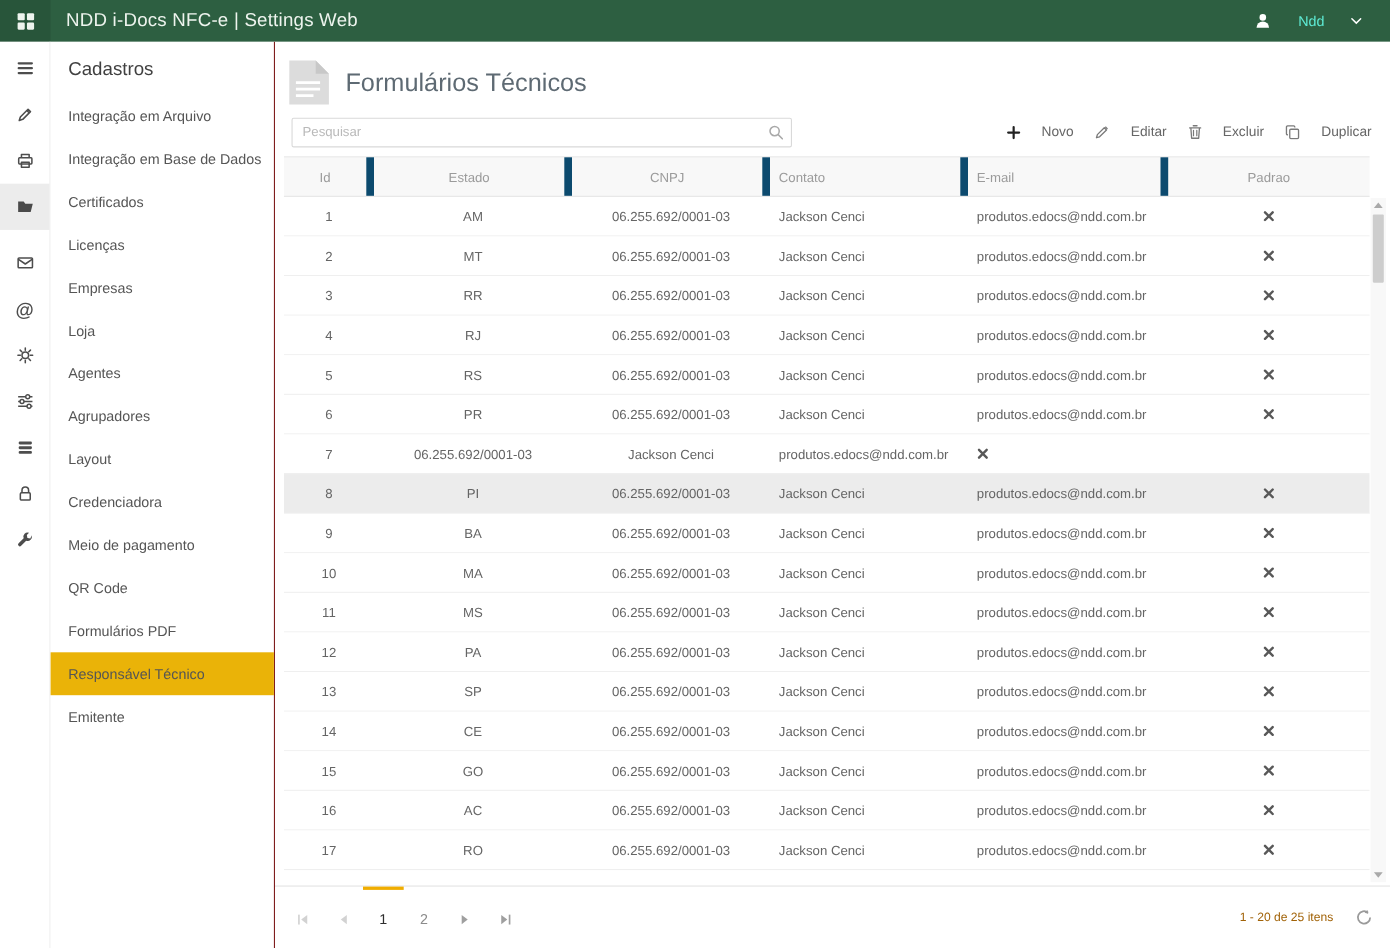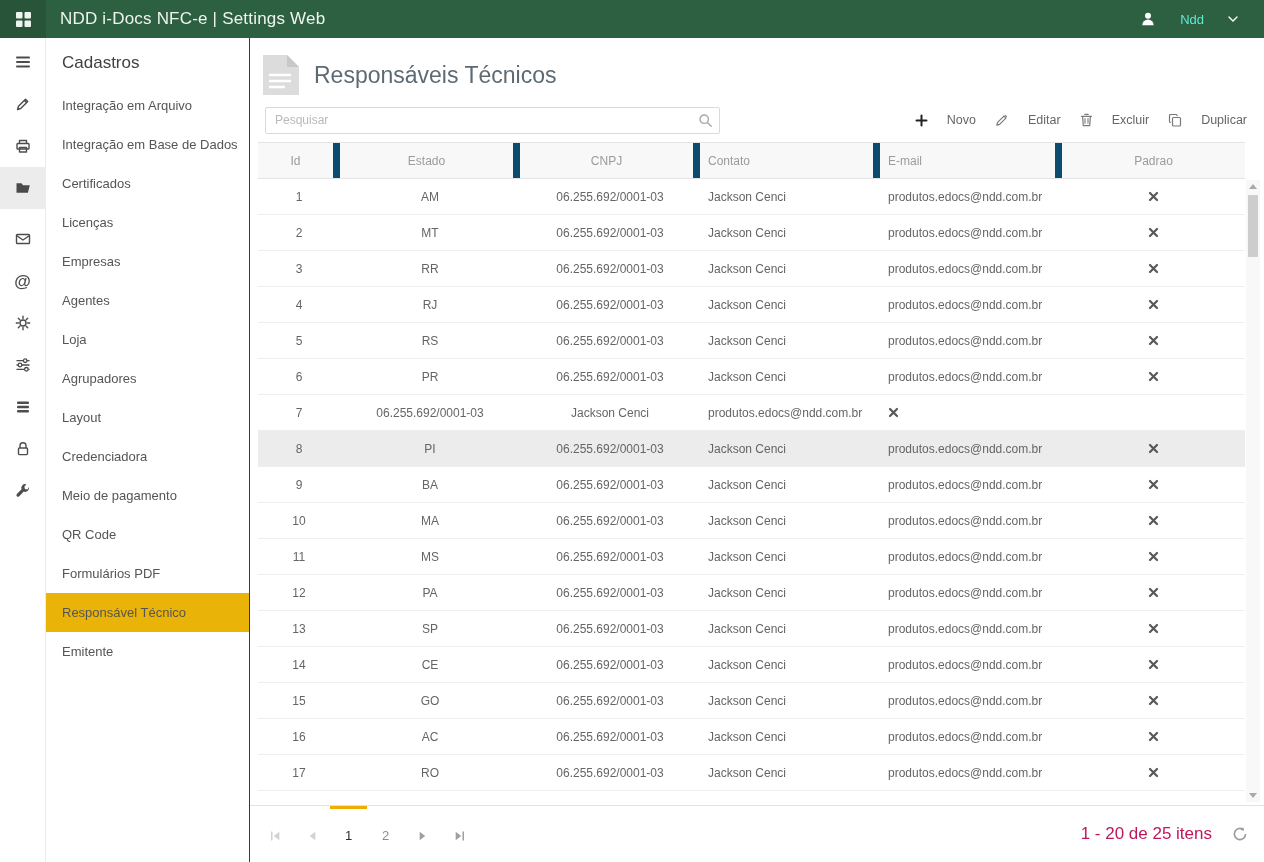--- a/index.html
+++ b/index.html
@@ -122,21 +122,21 @@
     display: flex; align-items: stretch; padding: 0 16px 0 6px;
     background: #fff;
   }
   .pager-nav { display: flex; align-items: stretch; }
   .pg-btn {
     width: 37px; display: flex; align-items: center; justify-content: center;
     cursor: pointer; border-top: 3px solid transparent;
   }
   .pg-num { font-size: 13px; color: #8b8b8b; }
   .pg-num.selected { color: #2e2e2e; border-top-color: var(--accent, #f0ad00); }
-  .pager-right { margin-left: auto; display: flex; align-items: center; gap: 20px; color: #be185d; font-size: 17px; }
+  .pager-right { margin-left: auto; display: flex; align-items: center; gap: 20px; color: #a16207; font-size: 11px; }
   .refresh-btn { background: none; border: none; cursor: pointer; display: flex; align-items: center; padding: 0; }
 </style>
 </head>
 <body>
 
 <header class="topbar">
   <div class="topbar-grid">
     <svg width="17" height="17" viewBox="0 0 17 17">
       <rect x="1" y="1" width="6.5" height="6.5" rx="1" fill="#eef4ee"></rect>
       <rect x="9.5" y="1" width="6.5" height="6.5" rx="1" fill="#eef4ee"></rect>
@@ -226,42 +226,42 @@
   </nav>
 
   <aside class="sidebar">
     <h2 class="sidebar-title">Cadastros</h2>
     <ul class="sidebar-list">
       <li class="sidebar-item">Integração em Arquivo</li>
         <li class="sidebar-item">Integração em Base de Dados</li>
         <li class="sidebar-item">Certificados</li>
         <li class="sidebar-item">Licenças</li>
         <li class="sidebar-item">Empresas</li>
+        <li class="sidebar-item">Loja</li>
         <li class="sidebar-item">Agentes</li>
-        <li class="sidebar-item">Loja</li>
         <li class="sidebar-item">Agrupadores</li>
         <li class="sidebar-item">Layout</li>
         <li class="sidebar-item">Credenciadora</li>
         <li class="sidebar-item">Meio de pagamento</li>
         <li class="sidebar-item">QR Code</li>
         <li class="sidebar-item">Formulários PDF</li>
         <li class="sidebar-item selected">Responsável Técnico</li>
         <li class="sidebar-item">Emitente</li>
     </ul>
   </aside>
 
   <main class="main">
 
     <div class="page-header">
       <svg width="50" height="44" viewBox="0 0 50 44">
         <path d="M8 2h24l12 12v28H8z" fill="#dcdcdc"></path>
         <path d="M32 2l12 12H32z" fill="#c8c8c8"></path>
         <path d="M14 22h22M14 28h22M14 34h16" stroke="#ffffff" stroke-width="2.5"></path>
       </svg>
-      <h1 class="page-title">Responsáveis Técnicos</h1>
+      <h1 class="page-title">Formulários Técnicos</h1>
     </div>
 
     <div class="toolbar">
       <div class="search-box">
         <input class="search-input" type="text" placeholder="Pesquisar" style="">
         <svg class="search-icon" width="15" height="15" viewBox="0 0 15 15">
           <circle cx="6.2" cy="6.2" r="4.2" stroke="#a9a9a9" stroke-width="1.4" fill="none"></circle>
           <path d="M9.4 9.4l3.8 3.8" stroke="#a9a9a9" stroke-width="1.4" stroke-linecap="round"></path>
         </svg>
       </div>

